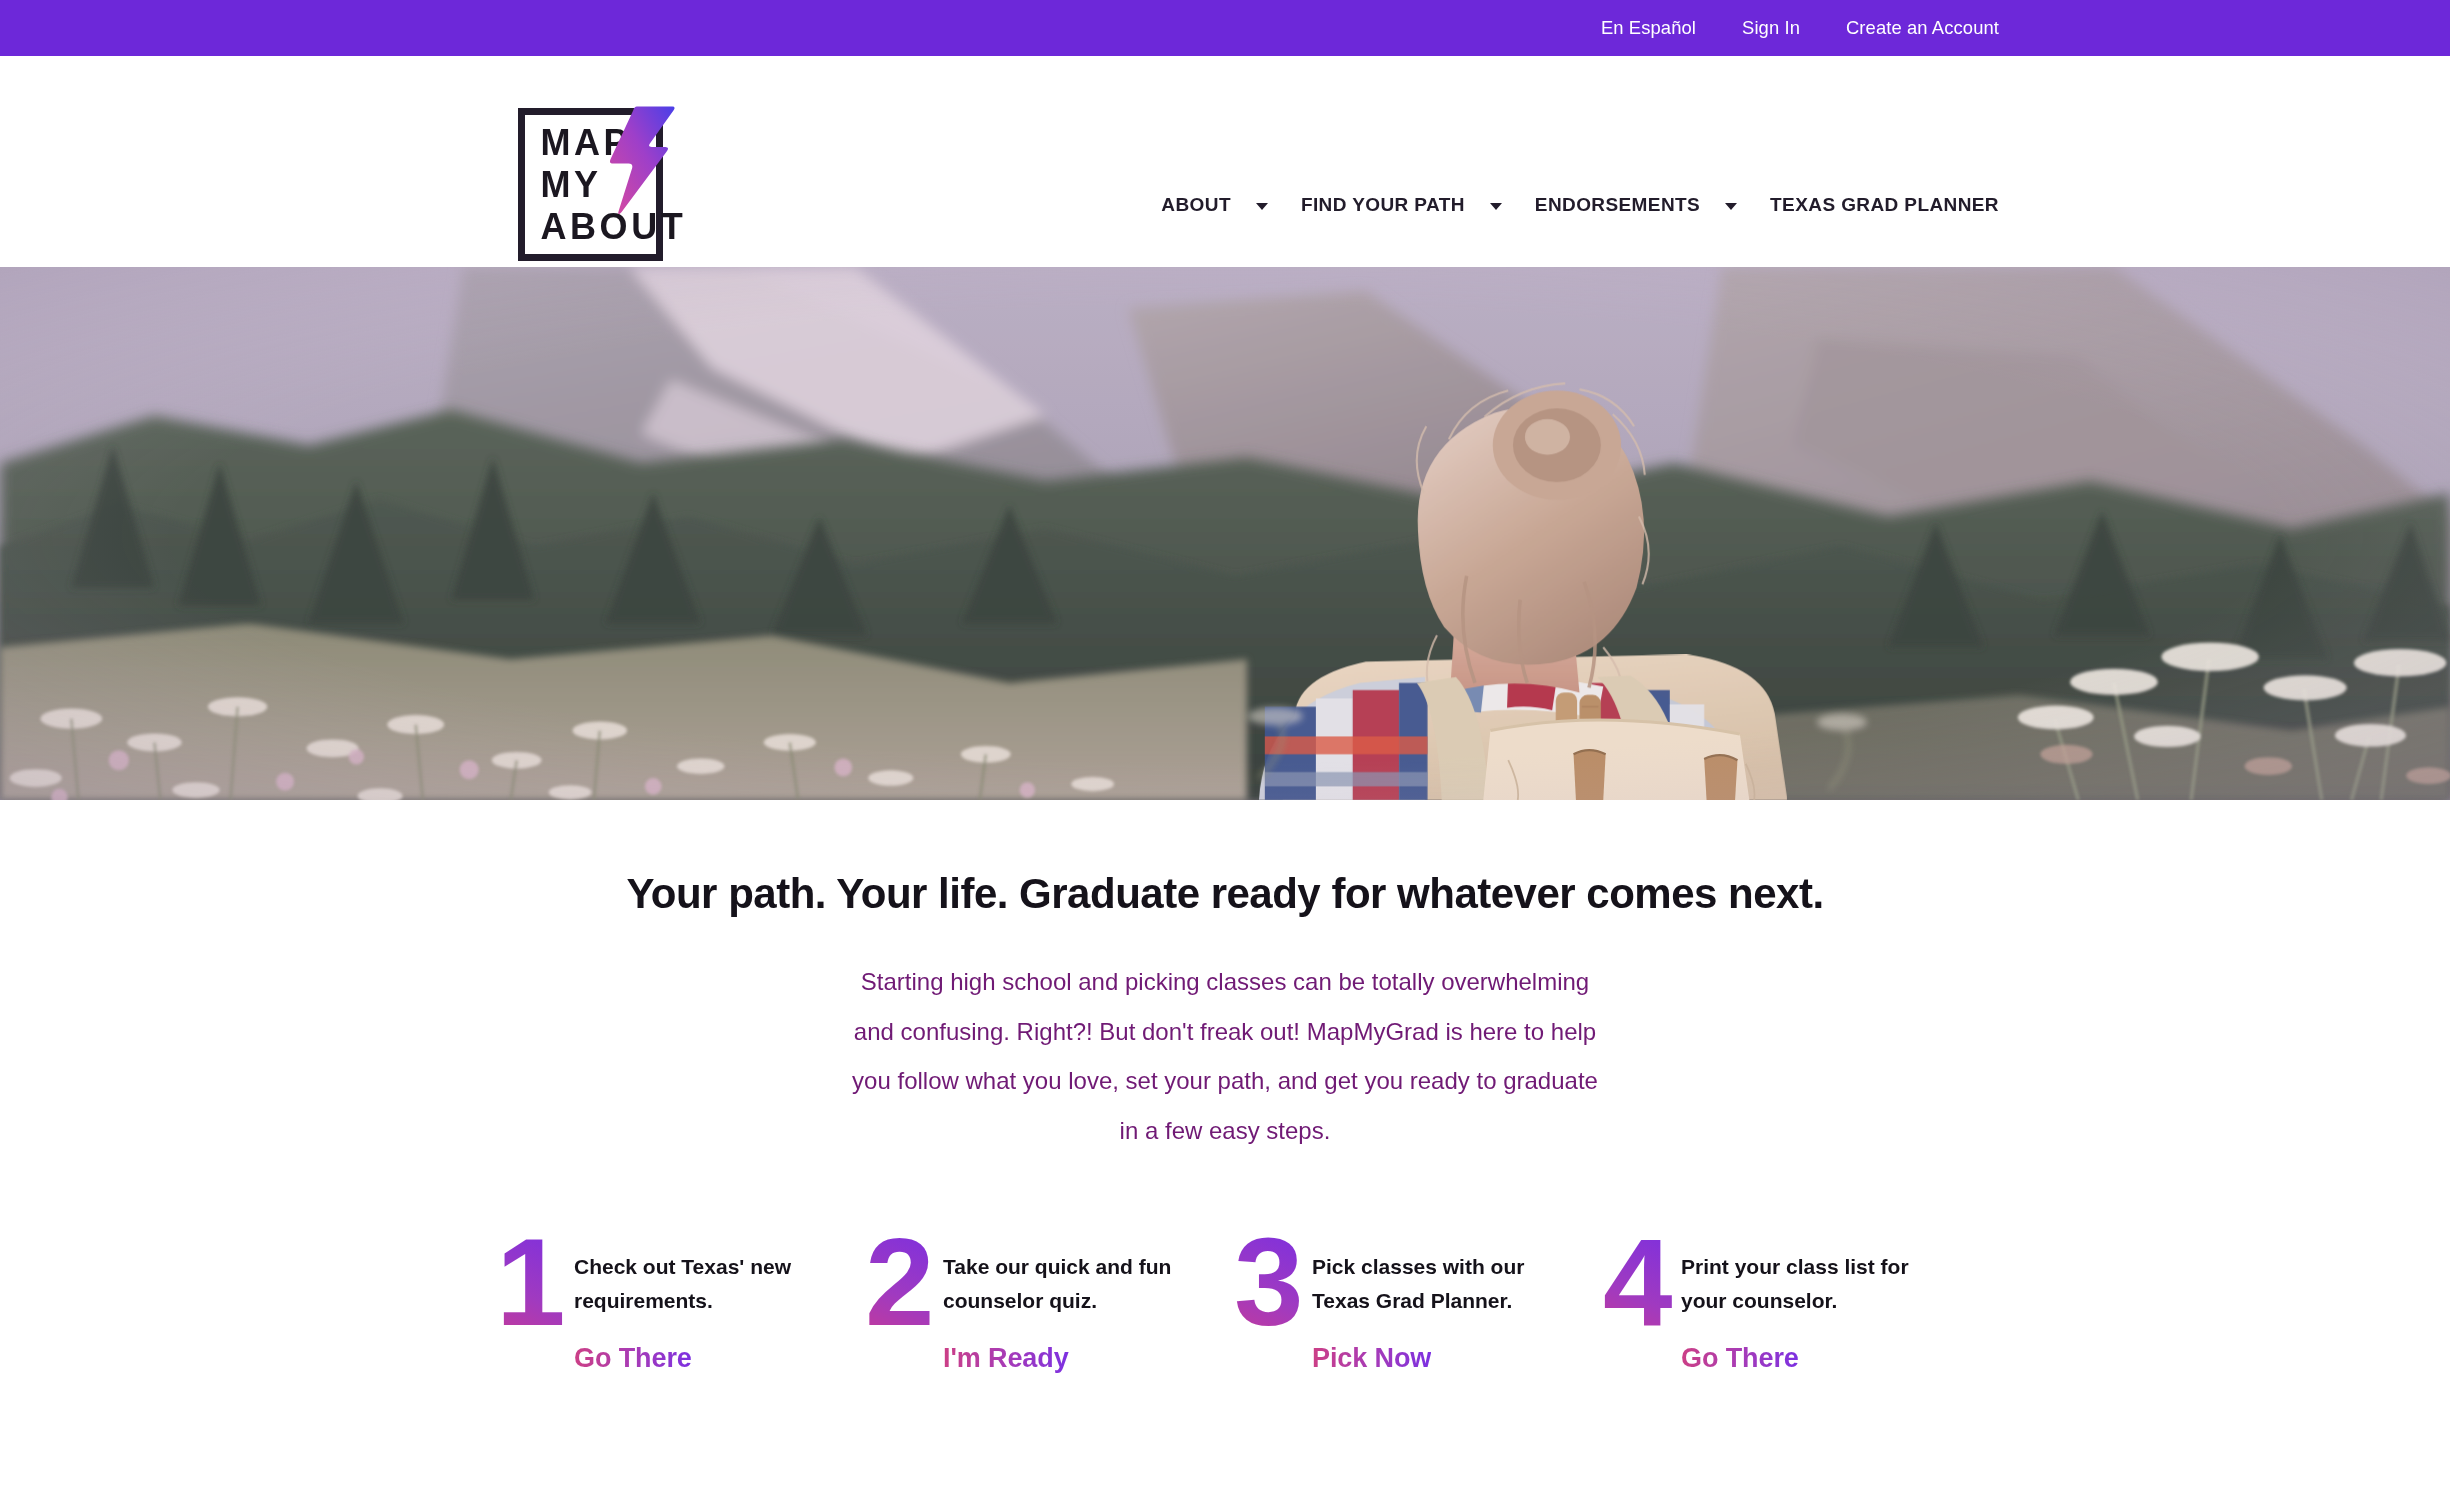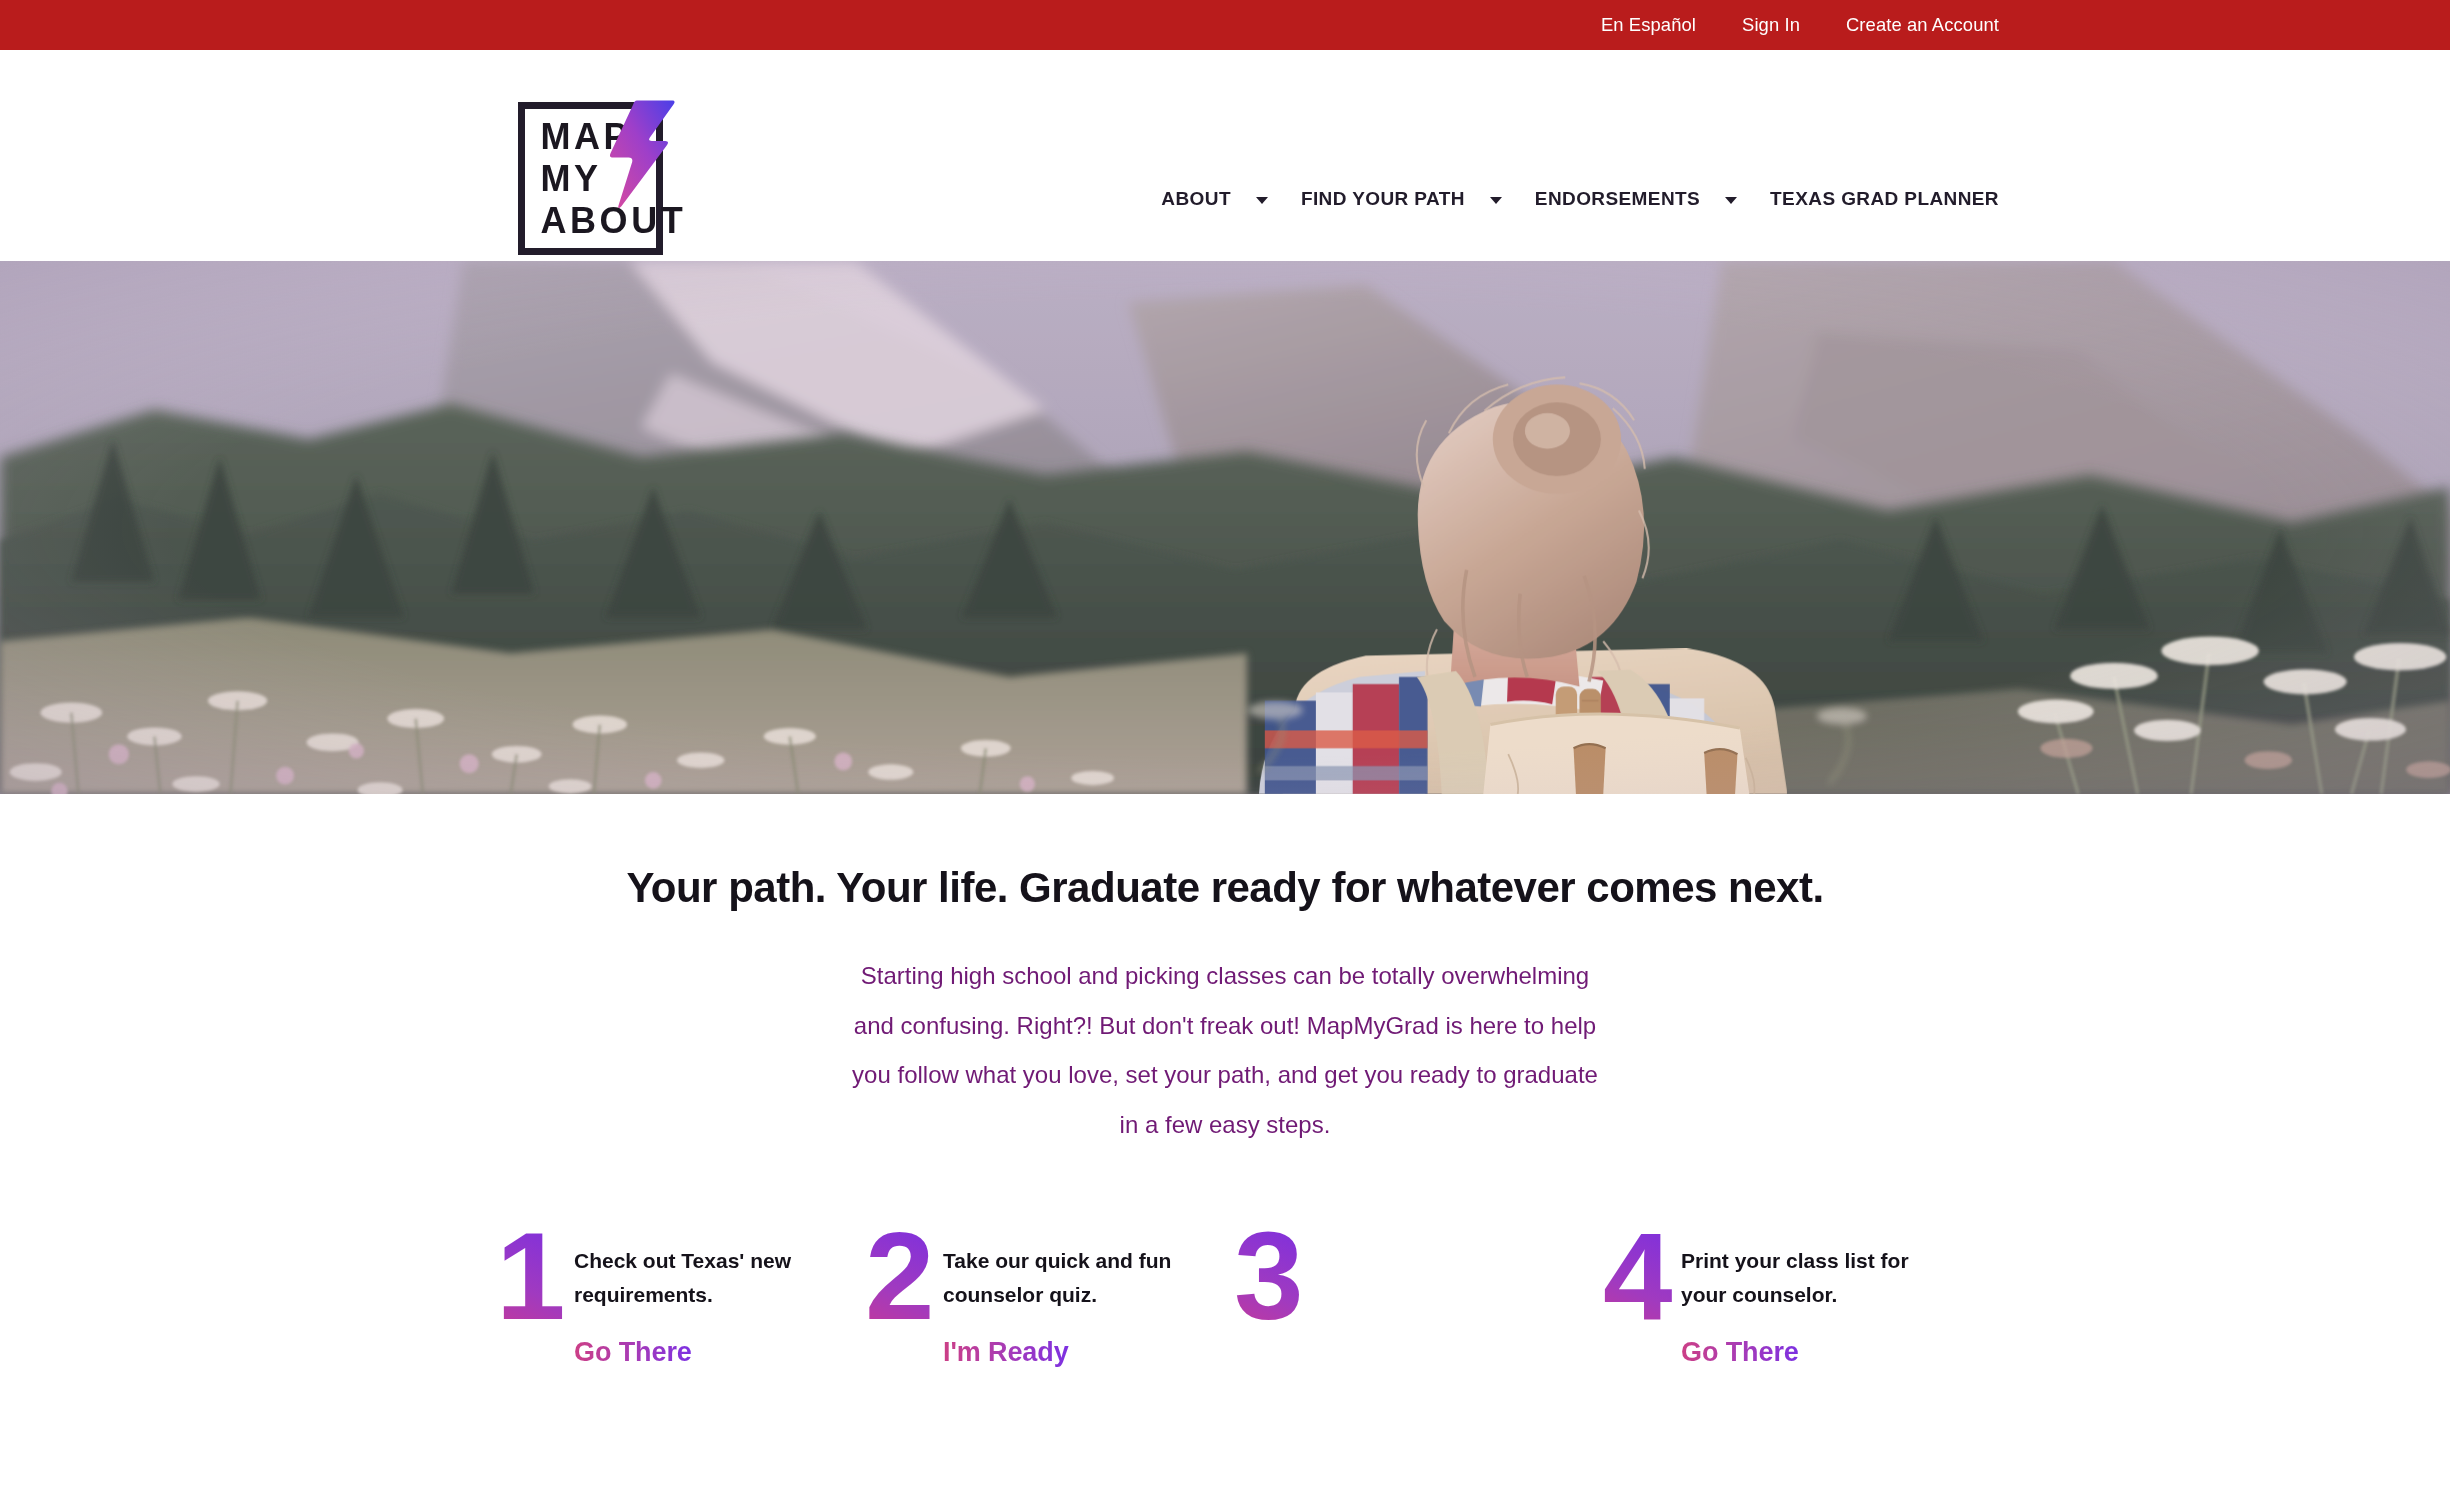--- a/index.html
+++ b/index.html
@@ -8,22 +8,22 @@
     width: 2450px;
     height: 1508px;
     overflow: hidden;
     background: #ffffff;
     font-family: "Liberation Sans", sans-serif;
     -webkit-font-smoothing: antialiased;
   }
 
   
   .topbar {
-    height: 50px;
-    background: #b91c1c;
+    height: 56px;
+    background: #6d28d9;
     display: flex;
     align-items: center;
     justify-content: flex-end;
     padding-right: 451px;
   }
   .topbar-links { display: flex; align-items: center; gap: 46px; }
   .topbar-link {
     color: #ffffff;
     font-size: 18.4px;
     font-weight: 400;
@@ -521,20 +521,24 @@
   <div class="step">
     <div class="step-num">2</div>
     <div class="step-body">
       <div class="step-text">Take our quick and fun counselor quiz.</div>
       <a class="step-link">I'm Ready</a>
     </div>
   </div>
 
   <div class="step">
     <div class="step-num">3</div>
+    <div class="step-body">
+      <div class="step-text">Pick classes with our Texas Grad Planner.</div>
+      <a class="step-link">Pick Now</a>
+    </div>
   </div>
 
   <div class="step">
     <div class="step-num">4</div>
     <div class="step-body">
       <div class="step-text">Print your class list for your counselor.</div>
       <a class="step-link">Go There</a>
     </div>
   </div>
 

